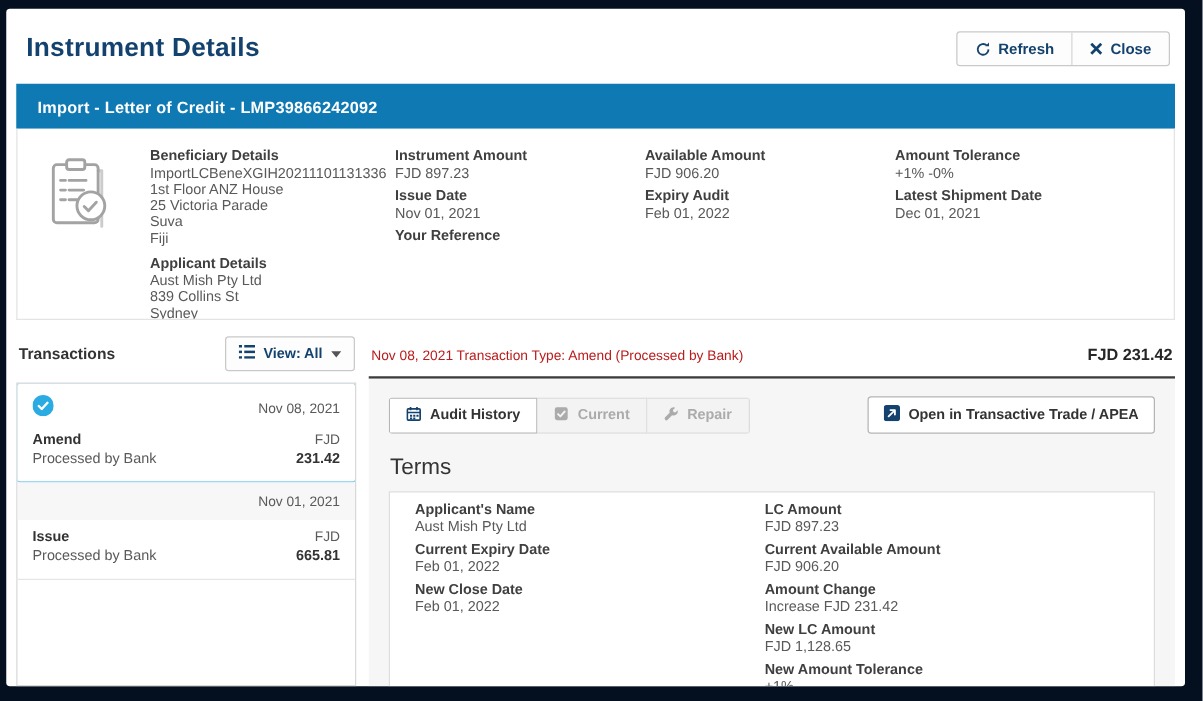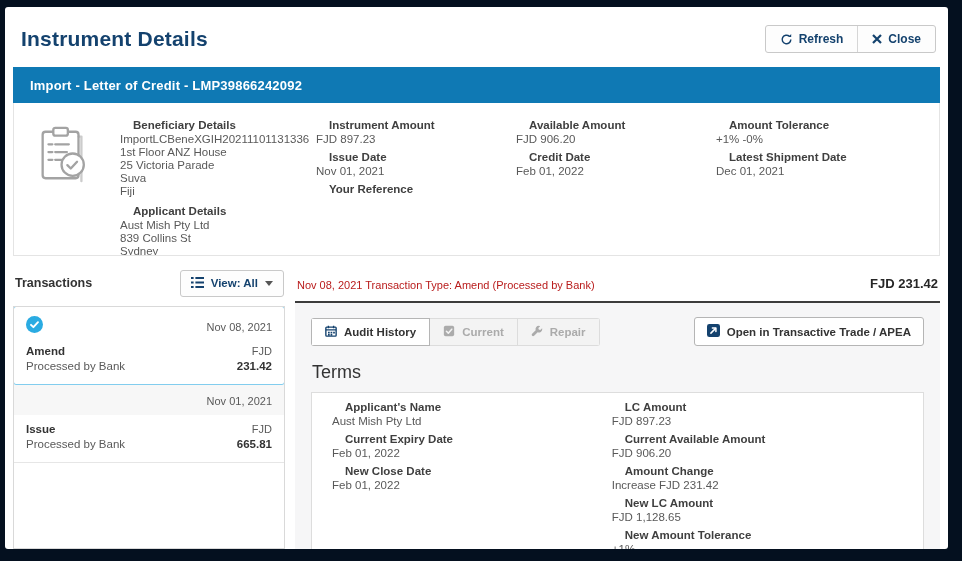--- a/index.html
+++ b/index.html
@@ -30,21 +30,21 @@
   .hdr-btn svg{display:block;}
   
   .summary-card{margin:0 8px;}
   .banner{height:36px;background:var(--banner-blue);color:#fff;display:flex;align-items:center;
     padding:0 17px;font-size:13px;font-weight:700;letter-spacing:.2px;}
   .summary-body{border:1px solid #e4e4e4;border-top:none;background:#fff;height:153px;
     padding:16px 10px 0 18px;display:flex;overflow:hidden;}
   .icon-col{width:88px;padding-top:4px;}
   .bene-col{width:196px;}
   .sum-col{width:200px;}
-  .f-label{font-size:11.5px;line-height:13px;font-weight:700;color:#3f3f3f;margin-bottom:1px;margin-left:13px;}
+  .f-label{font-size:11.5px;line-height:13px;font-weight:700;color:#3f3f3f;margin-bottom:1px;}
   .f-value{font-size:11.5px;line-height:13px;color:#595959;min-height:13px;}
   .field{margin-bottom:5px;}
   .addr-line{font-size:11.5px;line-height:13px;color:#595959;}
   .addr-block{margin-bottom:7px;}
   
   .bottom{flex:1;display:flex;gap:10px;margin-top:12px;padding:0 8px;min-height:0;}
   
   .tx-col{width:272px;display:flex;flex-direction:column;min-height:0;}
   .tx-head{height:38px;display:flex;align-items:center;justify-content:space-between;padding:0 1px 8px 2px;}
   .tx-title{font-size:12.5px;font-weight:700;color:#333;}
@@ -163,21 +163,21 @@
           <div class="f-label">Your Reference</div>
           <div class="f-value"></div>
         </div>
       </div>
       <div class="sum-col">
         <div class="field">
           <div class="f-label">Available Amount</div>
           <div class="f-value">FJD 906.20</div>
         </div>
         <div class="field">
-          <div class="f-label">Credit Date</div>
+          <div class="f-label">Expiry Audit</div>
           <div class="f-value">Feb 01, 2022</div>
         </div>
       </div>
       <div class="sum-col">
         <div class="field">
           <div class="f-label">Amount Tolerance</div>
           <div class="f-value">+1% -0%</div>
         </div>
         <div class="field">
           <div class="f-label">Latest Shipment Date</div>

